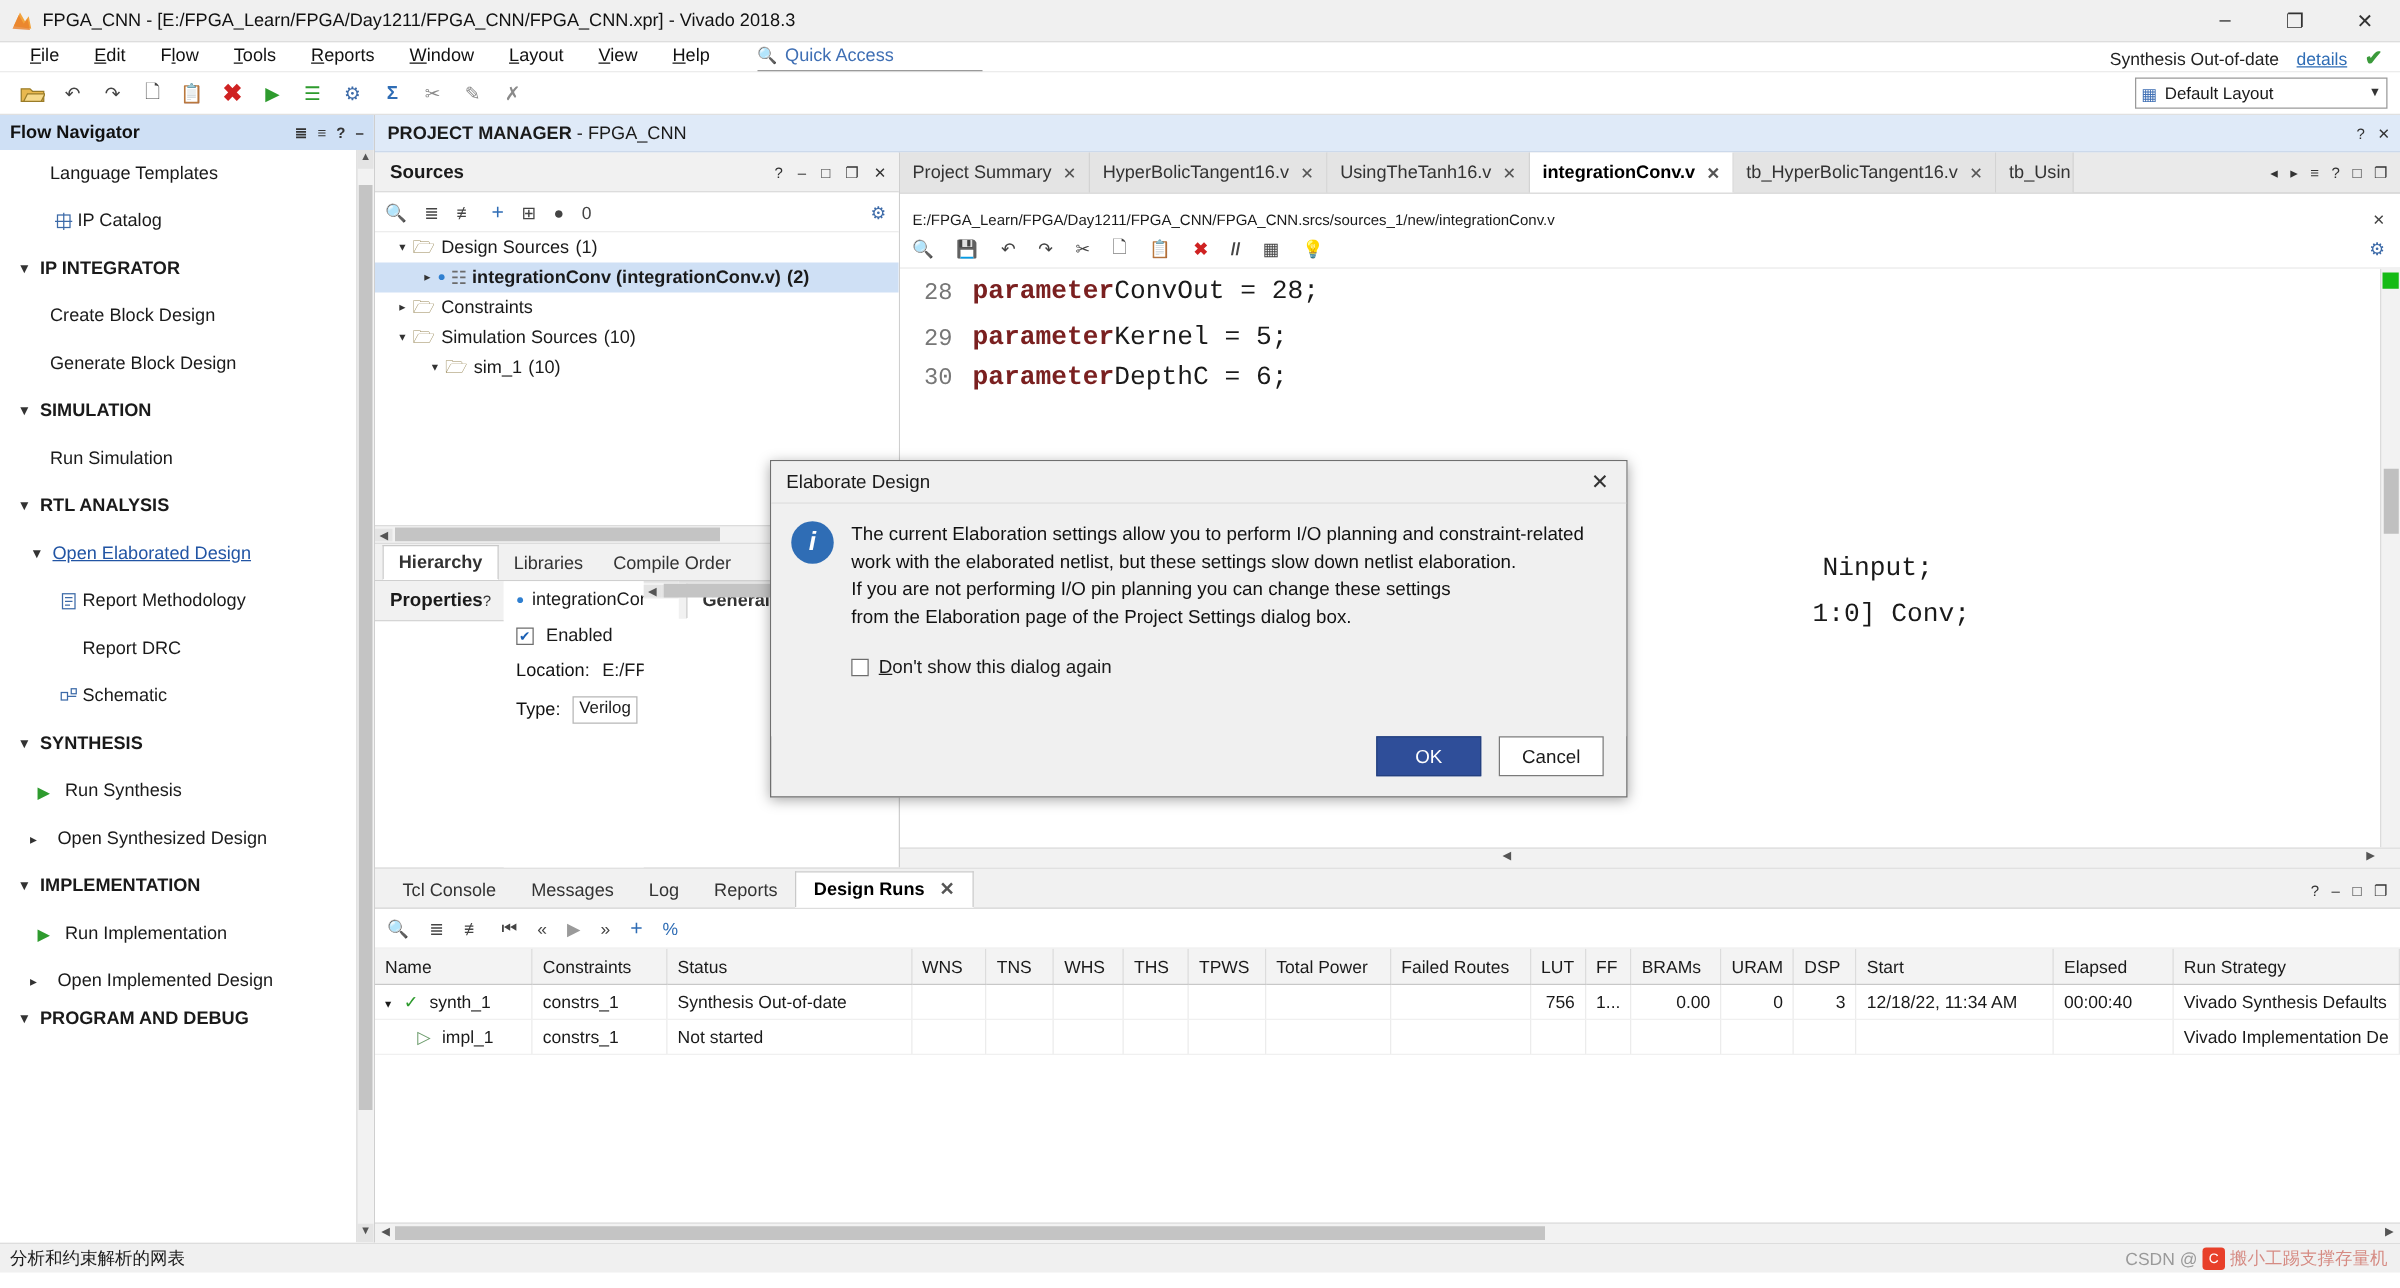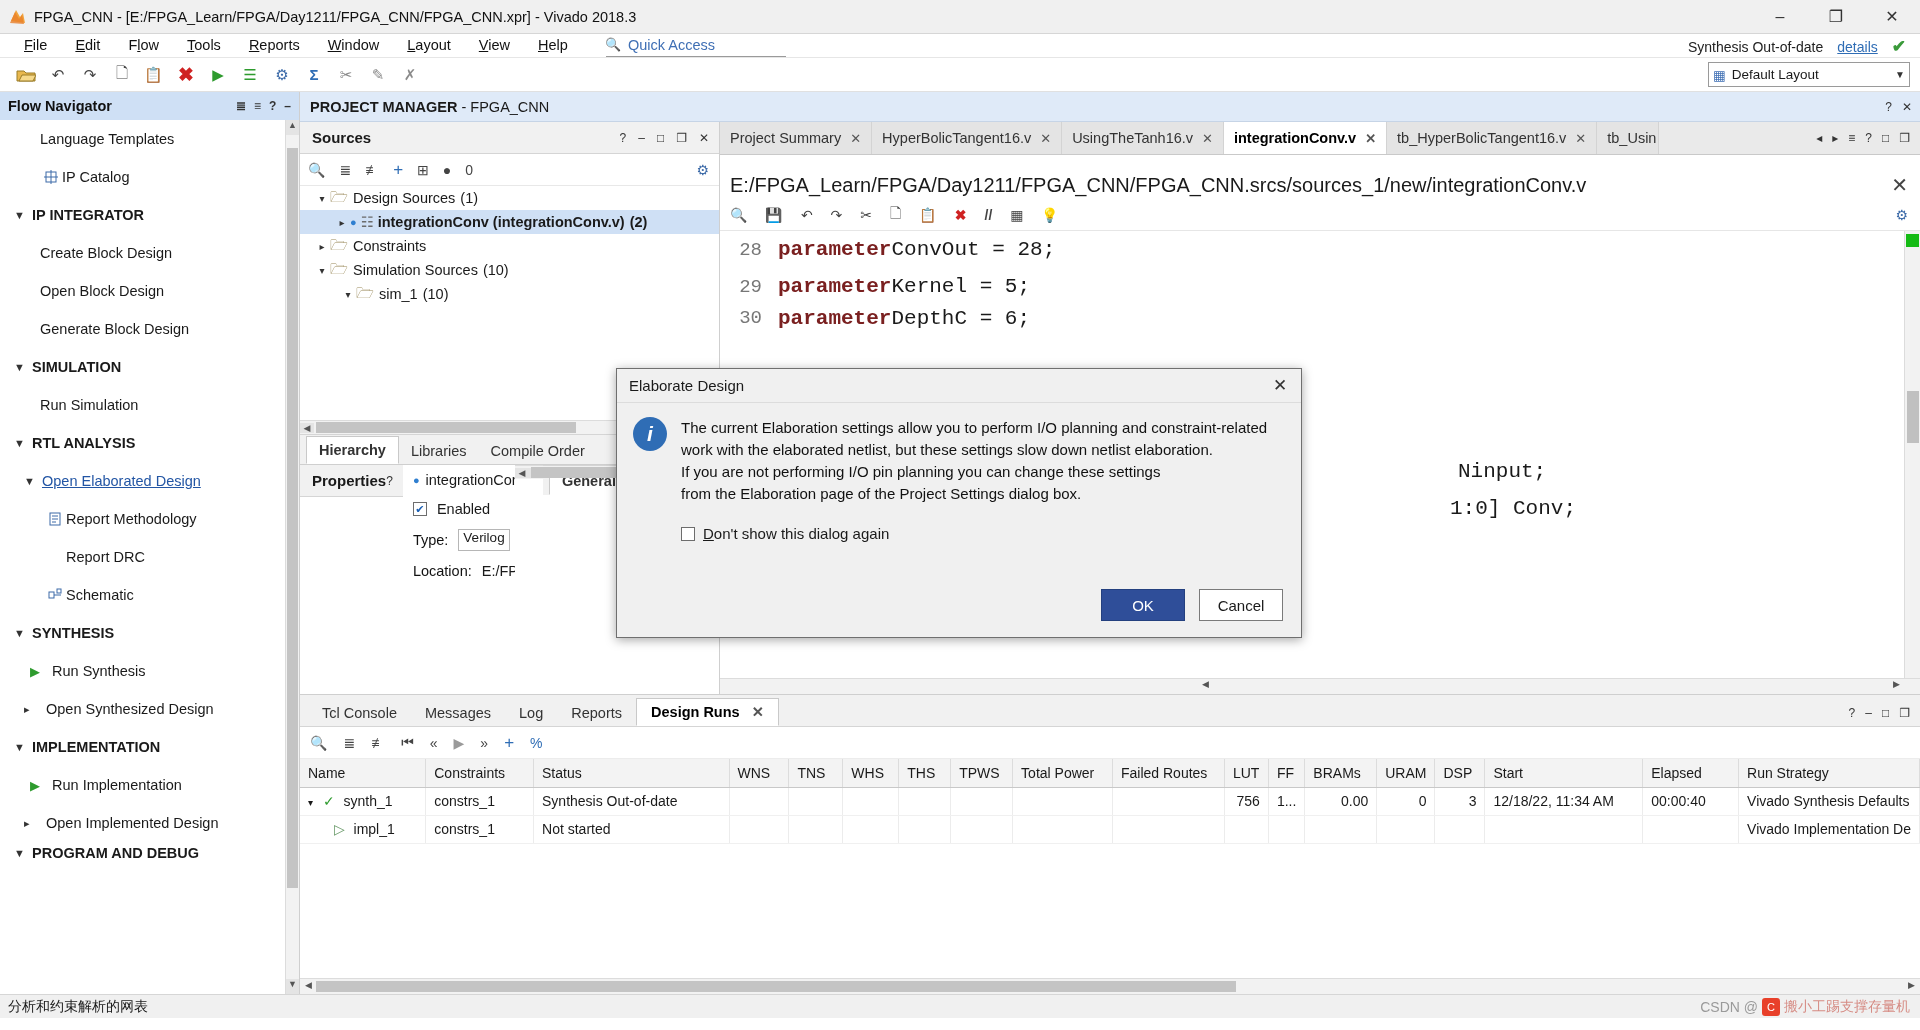--- a/index.html
+++ b/index.html
@@ -126,21 +126,21 @@
   .pr-row .lab { width:86px; color:#111;}
   .cbx { width:14px;height:14px;border:1px solid #6d6d6d;background:#fff;display:inline-flex;align-items:center;justify-content:center;font-size:11px;color:#1a5fb4;}
   .pr-input { border:1px solid #b6b6b6; height:22px; padding:0 4px; background:#fff; font-size:13.5px;}
   
   #editorcol { flex:1; display:flex; flex-direction:column; min-width:0;}
   #editor-tabs { height:33px; background:#eaeaea; display:flex; align-items:stretch; border-bottom:1px solid #c9c9c9;}
   .etab { display:flex; align-items:center; padding:0 10px; font-size:14.5px; color:#333; border-right:1px solid #d3d3d3; background:#e4e4e4; white-space:nowrap;}
   .etab.active { background:#fff; font-weight:bold; color:#000;}
   .etab .x { margin-left:9px; color:#555; font-size:13px;}
   #editor-tabs .etab-icons { margin-left:auto; display:flex; align-items:center; gap:10px; padding:0 10px; font-size:12px; color:#333;}
-  #path-bar { height:28px; display:flex; align-items:center; padding-left:10px; font-size:20px; background:#fff;margin-top:16px;}
+  #path-bar { height:28px; display:flex; align-items:flex-end; padding-left:10px; font-size:12px; background:#fff;}
   #path-bar .x { margin-left:auto; padding-right:12px; color:#444;}
   #editor-toolbar { height:32px; background:#fff; display:flex; align-items:center; gap:18px; padding-left:10px; border-bottom:1px solid #e6e6e6;}
   #editor-toolbar .ei { font-size:14px; color:#444;}
   #editor-toolbar .gear { margin-left:auto; padding-right:12px;}
   #code-area { flex:1; position:relative; background:#fff; overflow:hidden; font-family:"Liberation Mono", monospace; }
   .cline { display:flex; height:37px; align-items:center; font-size:21px;}
   .cline .ln { width:58px; text-align:right; padding-right:16px; color:#777; font-size:19px; flex:none;}
   .kw { color:#7a2020; font-weight:bold;}
   #code-vsb { position:absolute; right:0; top:0; width:16px; height:100%; background:#f2f2f2; border-left:1px solid #dcdcdc;}
   #code-vsb .thumb { position:absolute; left:2px; width:12px; background:#c0c0c0;}
@@ -292,23 +292,20 @@
         <span class="lbl">IP Catalog</span>
       </div>
       <div class="fn-row section">
         <span class="arr">▼</span>
         <span class="lbl">IP INTEGRATOR</span>
       </div>
       <div class="fn-row indent1">
         <span class="lbl">Create Block Design</span>
       </div>
       <div class="fn-row indent1">
-        <span class="lbl">Open Block Design</span>
-      </div>
-      <div class="fn-row indent1">
         <span class="lbl">Generate Block Design</span>
       </div>
       <div class="fn-row section">
         <span class="arr">▼</span>
         <span class="lbl">SIMULATION</span>
       </div>
       <div class="fn-row indent1">
         <span class="lbl">Run Simulation</span>
       </div>
       <div class="fn-row section">
@@ -466,27 +463,27 @@
             <div class="pr-head">
               <span class="dot">●</span>
               <span>integrationConv.v</span>
               <span class="back">←</span>
             </div>
             <div class="pr-row">
               <span class="cbx">✔</span>
               <span>Enabled</span>
             </div>
             <div class="pr-row">
+              <span class="lab">Location:</span>
+              <span>E:/FPGA_Learn/FPGA/Da</span>
+            </div>
+            <div class="pr-row">
               <span class="lab">Type:</span>
               <span class="pr-input" style="width:88px">Verilog</span>
               <span class="pr-input" style="width:30px;text-align:center">...</span>
-            </div>
-            <div class="pr-row">
-              <span class="lab">Location:</span>
-              <span>E:/FPGA_Learn/FPGA/Da</span>
             </div>
           </div>
           <div class="hsb">
             <span class="lt">◀</span>
             <div class="thumb" style="width:300px"></div>
             <span class="rt" style="margin-left:auto">▶</span>
           </div>
           <div class="tabstrip">
             <div class="tab active">General</div>
             <div class="tab">Properties</div>

